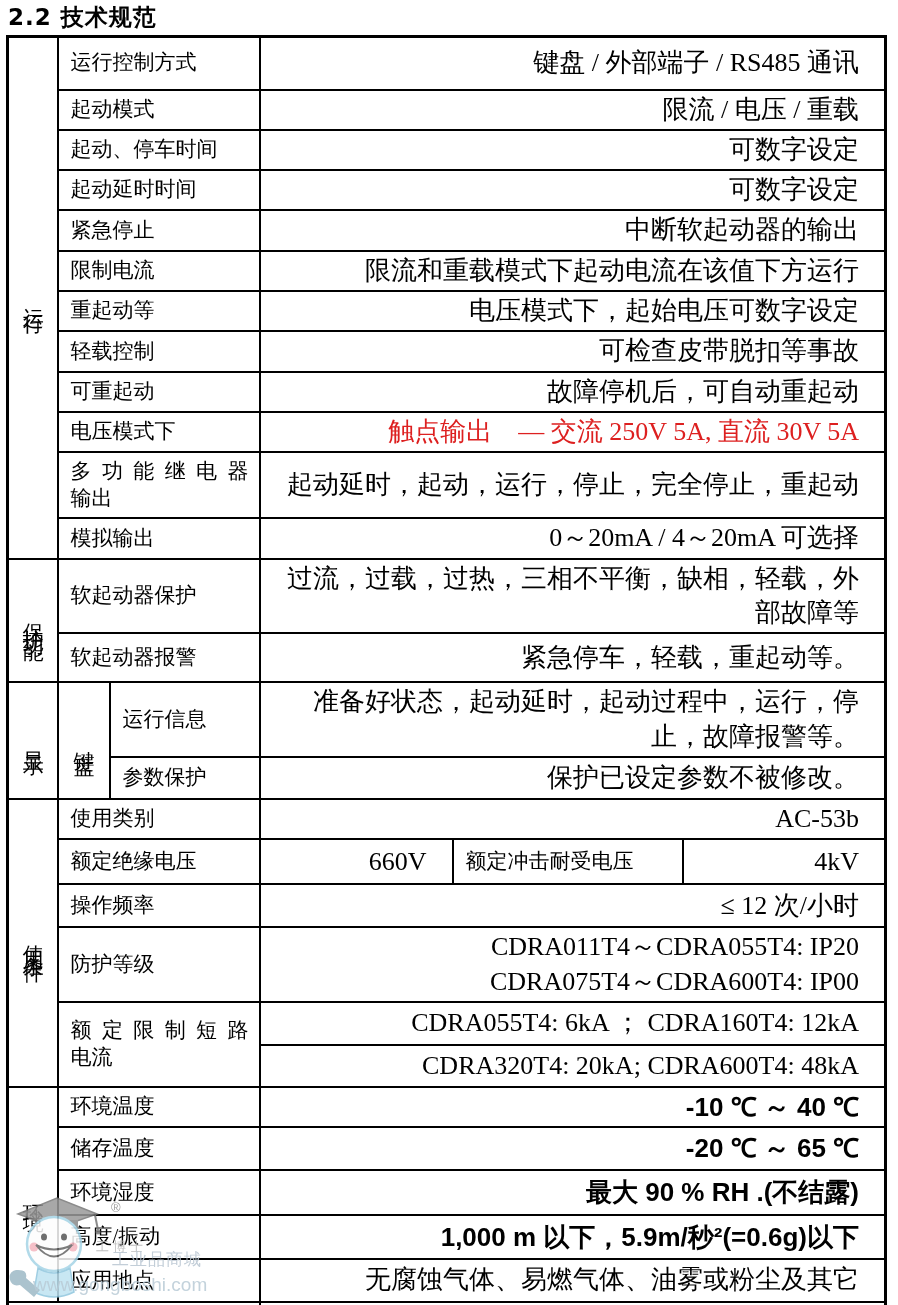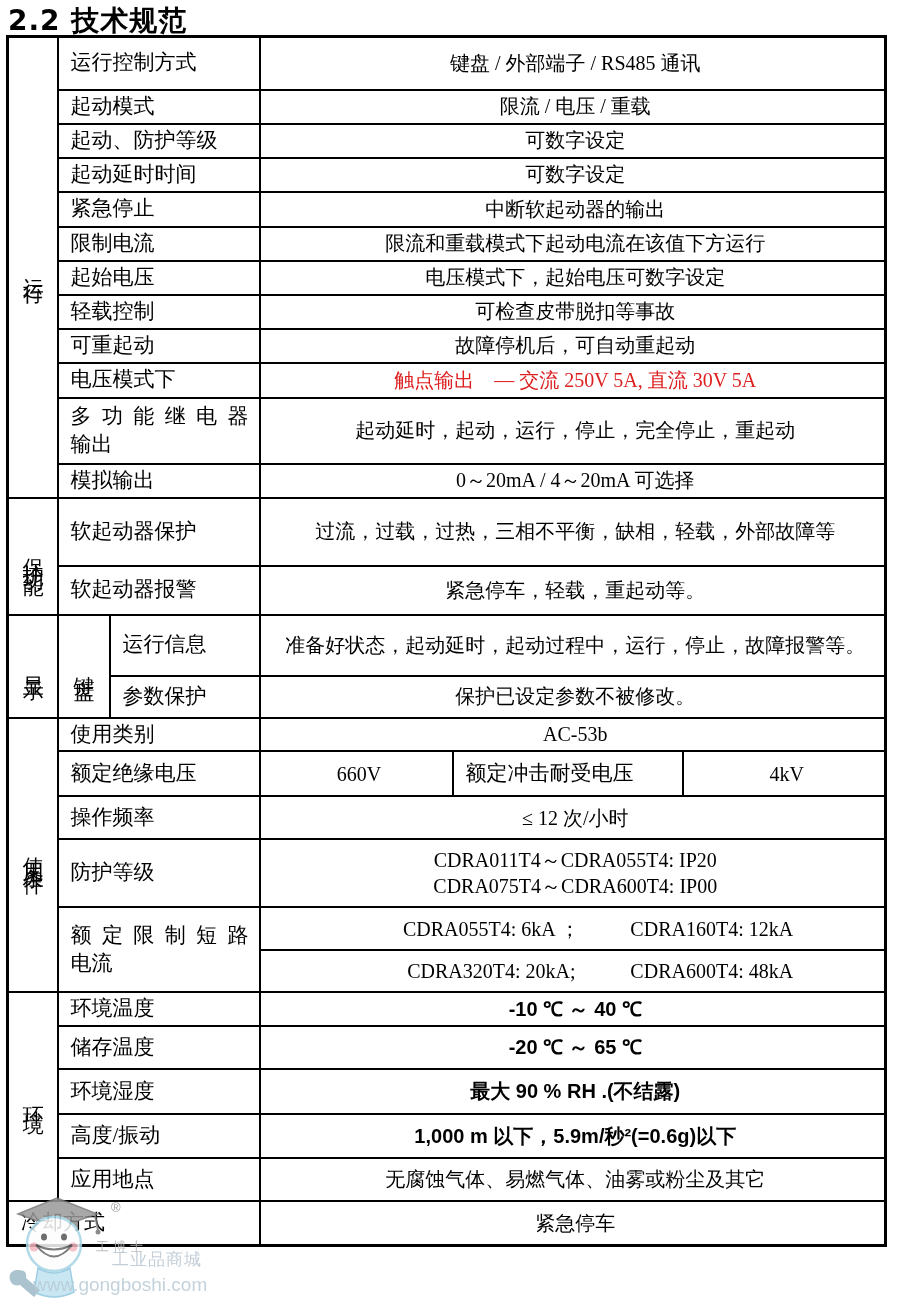--- a/index.html
+++ b/index.html
@@ -8,37 +8,37 @@
     width: 898px; height: 1305px;
     background: #ffffff;
     position: relative;
     font-family: "Liberation Serif", "DejaVu Serif", serif;
     color: #000;
     overflow: hidden;
   }
   .page-title {
     position: absolute; left: 8px; top: 2px;
     font-family: "DejaVu Sans", "Liberation Sans", sans-serif;
-    font-size: 28px; font-weight: bold; letter-spacing: 1px;
+    font-size: 23px; font-weight: bold; letter-spacing: 1px;
   }
   table.spec {
     position: absolute; left: 6px; top: 35px;
     width: 878px;
     border-collapse: collapse;
     table-layout: fixed;
     border: 3px solid #000;
   }
   td {
     border: 2px solid #000;
     vertical-align: middle;
     line-height: 1.32;
     overflow: hidden;
   }
   td.lbl { font-size: 21px; padding: 2px 10px 2px 12px; text-align: left; }
-  td.val { font-size: 20px; padding: 2px 6px 2px 12px; text-align: center; }
+  td.val { font-size: 26px; padding: 2px 25px 2px 12px; text-align: right; }
   td.grp { text-align: center; padding: 0; }
   .vtext {
     display: inline-block;
     writing-mode: vertical-rl;
     text-orientation: upright;
     font-size: 21px;
     letter-spacing: 6px;
     line-height: 1;
   }
   .jline { display: block; text-align-last: justify; }
@@ -73,37 +73,37 @@
     <tr style="height:53px">
       <td class="grp" rowspan="12"><span class="vtext">运行</span></td>
       <td class="lbl" colspan="2">运行控制方式</td>
       <td class="val" colspan="3">键盘 / 外部端子 / RS485 通讯</td>
     </tr>
     <tr style="height:34px">
       <td class="lbl" colspan="2">起动模式</td>
       <td class="val" colspan="3">限流 / 电压 / 重载</td>
     </tr>
     <tr style="height:34px">
-      <td class="lbl" colspan="2">起动、防护等级</td>
+      <td class="lbl" colspan="2">起动、停车时间</td>
       <td class="val" colspan="3">可数字设定</td>
     </tr>
     <tr style="height:34px">
       <td class="lbl" colspan="2">起动延时时间</td>
       <td class="val" colspan="3">可数字设定</td>
     </tr>
     <tr style="height:35px">
       <td class="lbl" colspan="2">紧急停止</td>
       <td class="val" colspan="3">中断软起动器的输出</td>
     </tr>
     <tr style="height:34px">
       <td class="lbl" colspan="2">限制电流</td>
       <td class="val" colspan="3">限流和重载模式下起动电流在该值下方运行</td>
     </tr>
     <tr style="height:34px">
-      <td class="lbl" colspan="2">起始电压</td>
+      <td class="lbl" colspan="2">重起动等</td>
       <td class="val" colspan="3">电压模式下，起始电压可数字设定</td>
     </tr>
     <tr style="height:34px">
       <td class="lbl" colspan="2">轻载控制</td>
       <td class="val" colspan="3">可检查皮带脱扣等事故</td>
     </tr>
     <tr style="height:34px">
       <td class="lbl" colspan="2">可重起动</td>
       <td class="val" colspan="3">故障停机后，可自动重起动</td>
     </tr>

